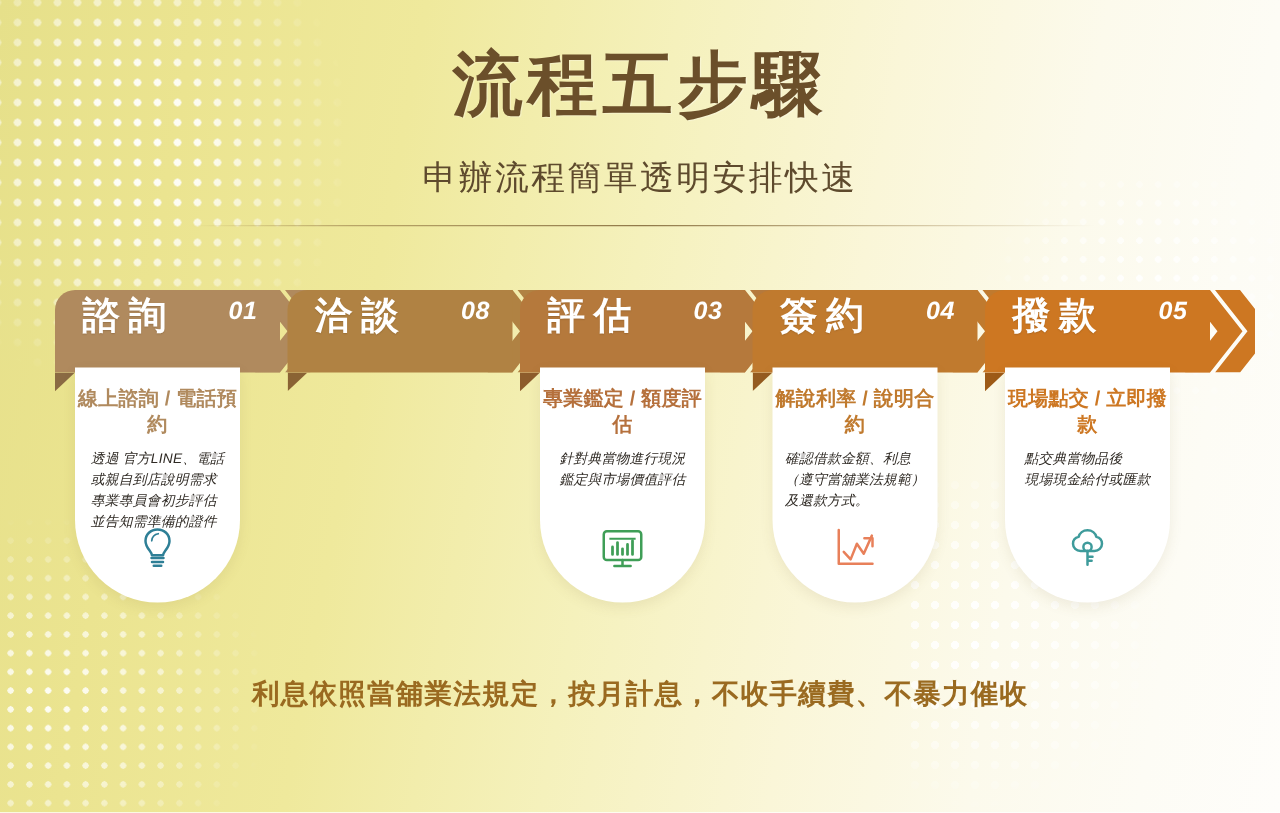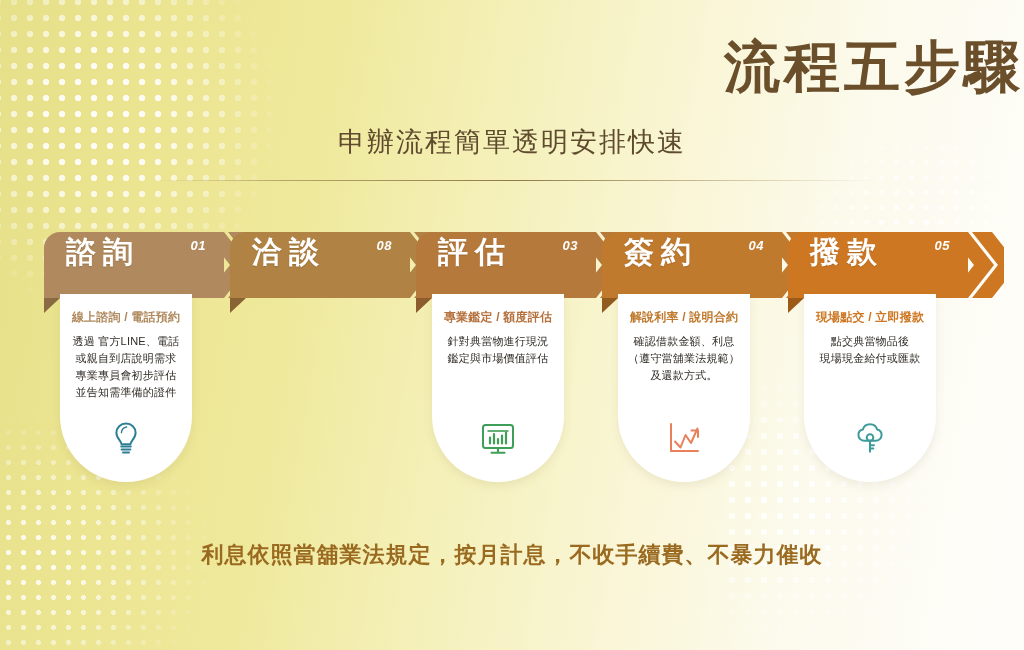--- a/index.html
+++ b/index.html
@@ -68,21 +68,20 @@
 
   
   .header { position: absolute; left: 0; right: 0; top: 36px; text-align: center; }
   .title {
     font-size: 56px;
     font-weight: 700;
     color: #6b4f2a;
     letter-spacing: 4px;
     line-height: 1.1;
     text-shadow: 1px 1px 0 rgba(255,255,255,.28);
-    text-align: right;
   }
   .subtitle {
     margin-top: 26px;
     font-size: 27px;
     font-weight: 400;
     color: #5e4a2d;
     letter-spacing: 2px;
   }
   .divider {
     position: absolute;
@@ -123,21 +122,21 @@
     color: #ffffff;
     font-size: 30px;
     font-weight: 700;
     letter-spacing: 7px;
     text-shadow: 0 1px 1px rgba(90,60,20,.25);
   }
   .step-num {
     position: absolute;
     right: 18px; top: 6px;
     color: #ffffff;
-    font-size: 13px;
+    font-size: 20px;
     font-style: italic;
     font-weight: 700;
     letter-spacing: .5px;
   }
   .chev {
     position: absolute;
     top: 0; left: 160px;
     width: 56px; height: 66px;
     pointer-events: none;
   }
@@ -149,35 +148,35 @@
     background: #ffffff;
     border-bottom-left-radius: 66px;
     border-bottom-right-radius: 66px;
     box-shadow: 0 4px 10px rgba(120,100,50,.10);
     display: flex;
     flex-direction: column;
     align-items: center;
     padding-top: 16px;
   }
   .card-sub {
-    font-size: 12px;
+    font-size: 16px;
     font-weight: 700;
     letter-spacing: .2px;
     text-align: center;
     line-height: 1.3;
     margin-bottom: 7px;
   }
   .card-body {
     font-size: 11px;
     color: #2f2a24;
-    text-align: center;
     line-height: 1.55;
     letter-spacing: .2px;
     padding: 0 6px;
     white-space: pre-line;
+    font-style: italic;
   }
   .card-icon {
     position: absolute;
     bottom: 26px;
     left: 0; right: 0;
     display: flex;
     justify-content: center;
   }
 
   

